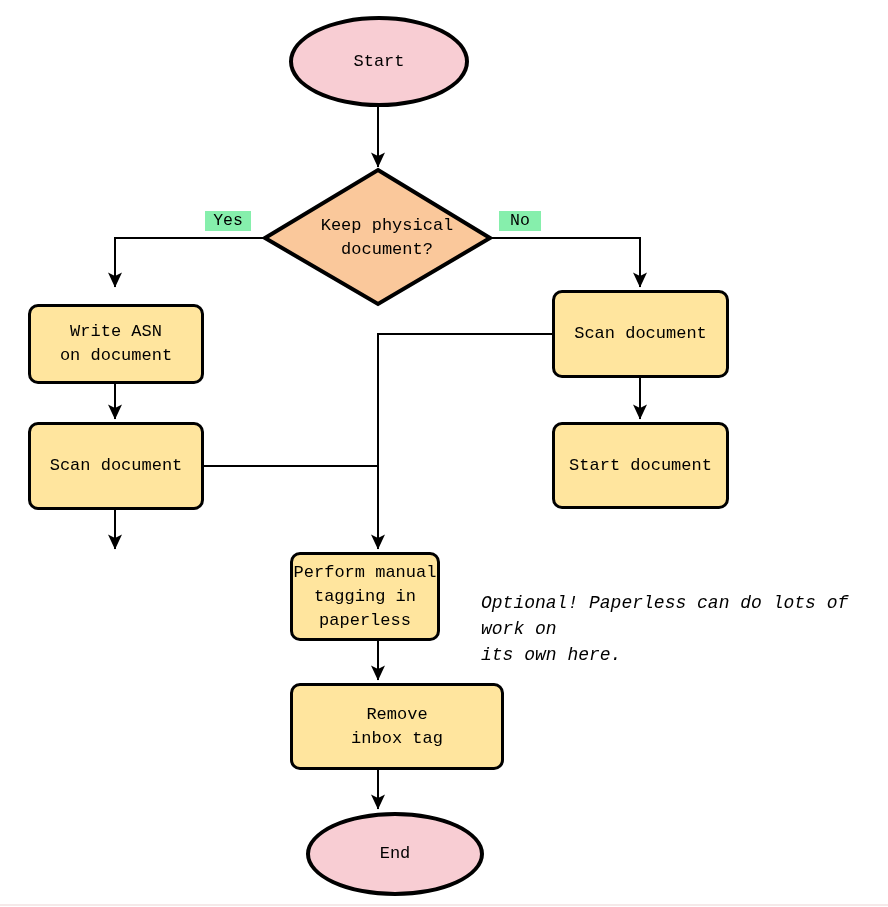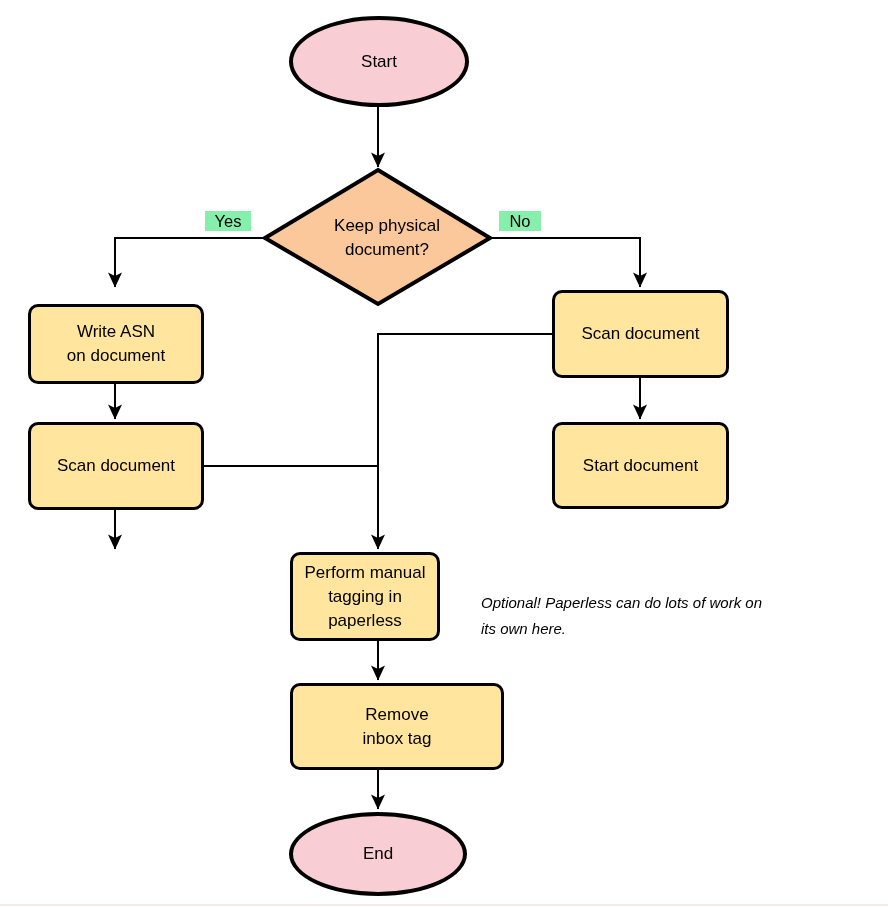--- a/index.html
+++ b/index.html
@@ -5,20 +5,21 @@
   * { margin: 0; padding: 0; box-sizing: border-box; }
   html, body { background: #ffffff; }
   body { font-family: "Liberation Sans", "DejaVu Sans", sans-serif; color: #000; }
 
   .canvas {
     position: relative;
     width: 888px;
     height: 907px;
     background: #ffffff;
     overflow: hidden;
+    font-family: Liberation Mono, monospace;
   }
 
   .edge-layer {
     position: absolute;
     left: 0; top: 0;
     width: 888px; height: 907px;
     pointer-events: none;
   }
 
   .node {
@@ -56,21 +57,21 @@
     text-align: center;
     background: #86efac;
     padding: 0 3px;
   }
 
   .note {
     position: absolute;
     left: 481px;
     top: 590px;
     width: 400px;
-    font-size: 15px;
+    font-size: 18px;
     line-height: 26px;
     font-style: italic;
     white-space: pre-line;
   }
 
   .bottom-rule {
     position: absolute;
     left: 0;
     top: 904px;
     width: 888px;
@@ -81,21 +82,21 @@
   
   #n-start        { left: 289px; top: 16px;  width: 180px; height: 91px; }
   #n-decision-txt { left: 292px; top: 199px; width: 190px; height: 78px; }
   #n-write-asn    { left: 28px;  top: 304px; width: 176px; height: 80px; }
   #n-scan-left    { left: 28px;  top: 422px; width: 176px; height: 88px; }
   #n-archive      { left: 28px;  top: 552px; width: 176px; height: 90px; }
   #n-scan-right   { left: 552px; top: 290px; width: 177px; height: 88px; }
   #n-trash        { left: 552px; top: 422px; width: 177px; height: 87px; }
   #n-tagging      { left: 290px; top: 552px; width: 150px; height: 89px; }
   #n-remove       { left: 290px; top: 683px; width: 214px; height: 87px; }
-  #n-end          { left: 289px; top: 812px; width: 178px; height: 84px; }
+  #n-end          { left: 306px; top: 812px; width: 178px; height: 84px; }
 
   #lbl-yes { left: 205px; top: 211px; width: 46px; }
   #lbl-no  { left: 499px; top: 211px; width: 42px; }
 </style>
 </head>
 <body>
 
 <div class="canvas">
 
   <svg class="edge-layer" width="888" height="907" viewBox="0 0 888 907" xmlns="http://www.w3.org/2000/svg">

